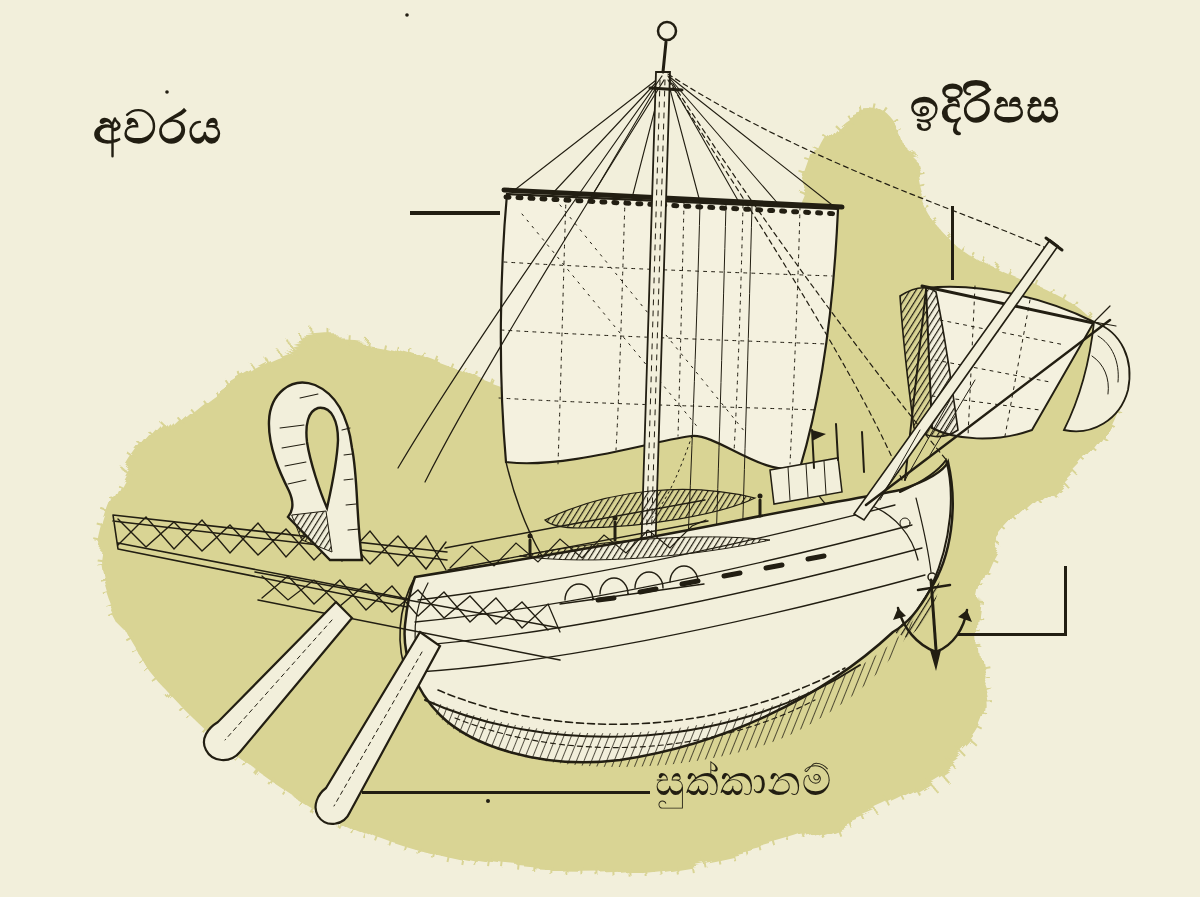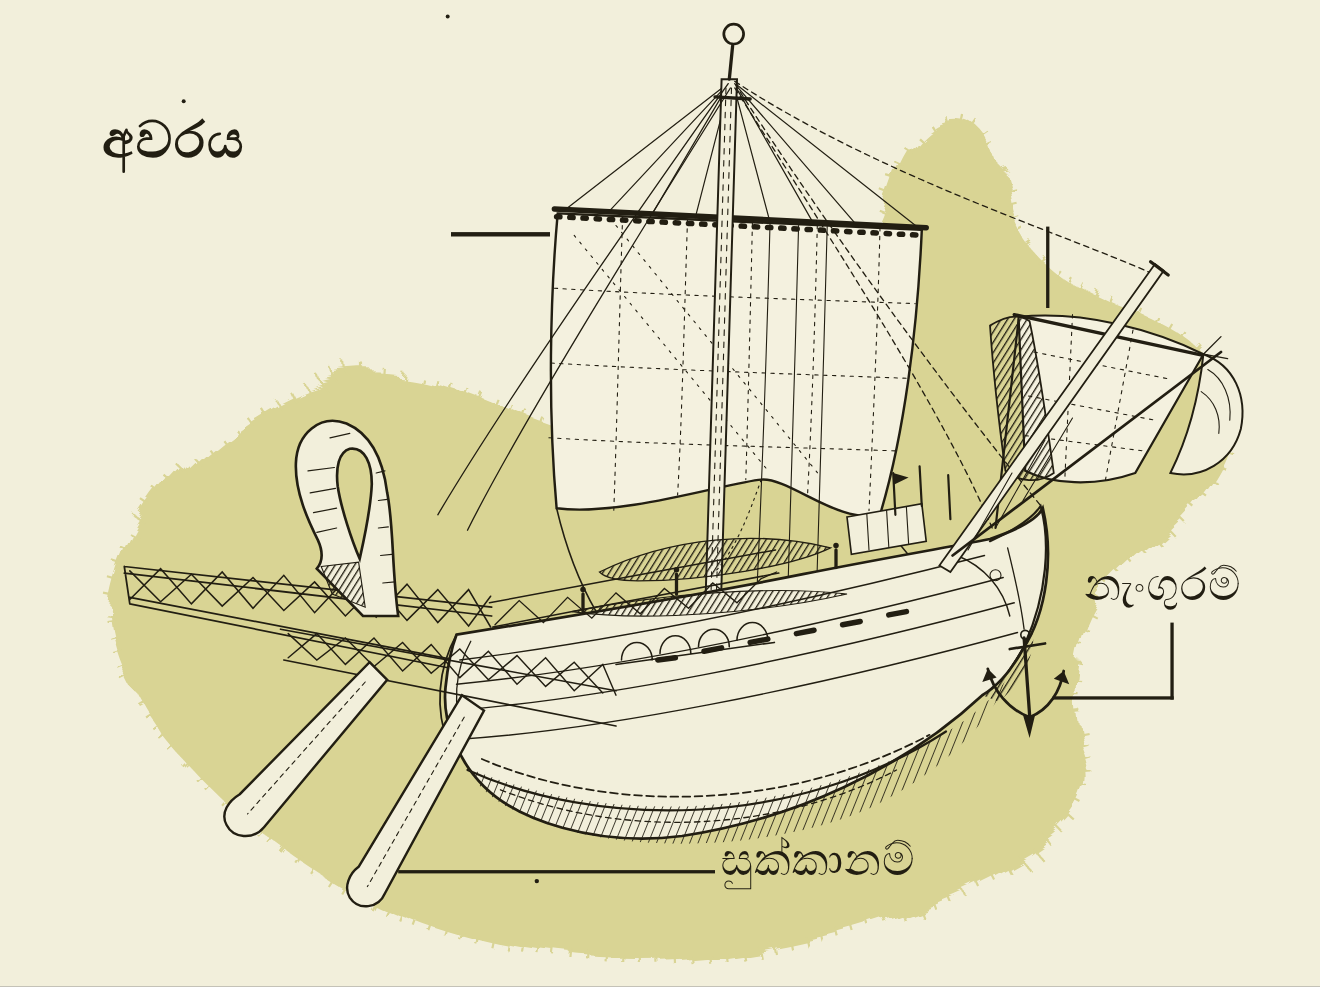--- a/index.html
+++ b/index.html
@@ -212,15 +212,15 @@
     </g>
   </svg>
 
   <div class="leader" id="leader-main-sail"></div>
   <div class="leader" id="leader-fore-sail"></div>
   <div class="leader" id="leader-anchor-v"></div>
   <div class="leader" id="leader-anchor-h"></div>
   <div class="leader" id="leader-rudder"></div>
 
   <div class="diagram-label section-header" id="header-left">අවරය</div>
-  <div class="diagram-label part-label" id="label-anchor">නැංගුරම්</div>
+  <div class="diagram-label section-header" id="header-right">ඉදිරිපස</div>
   <div class="diagram-label part-label" id="label-rudder">සුක්කානම්</div>
 </div>
 
 </body></html>

